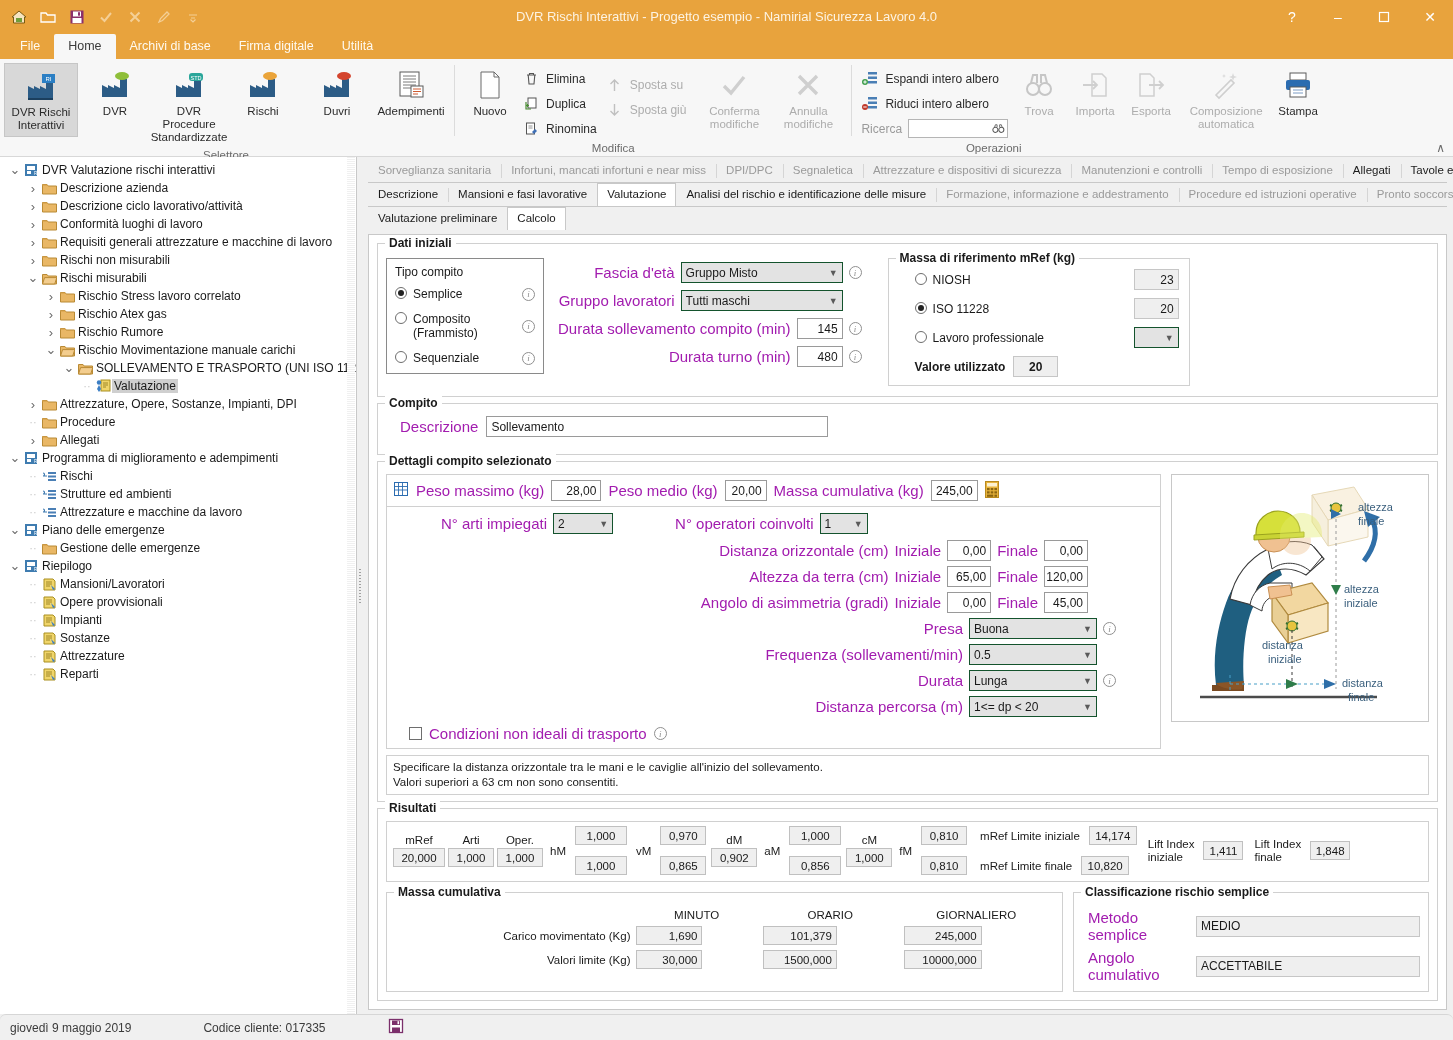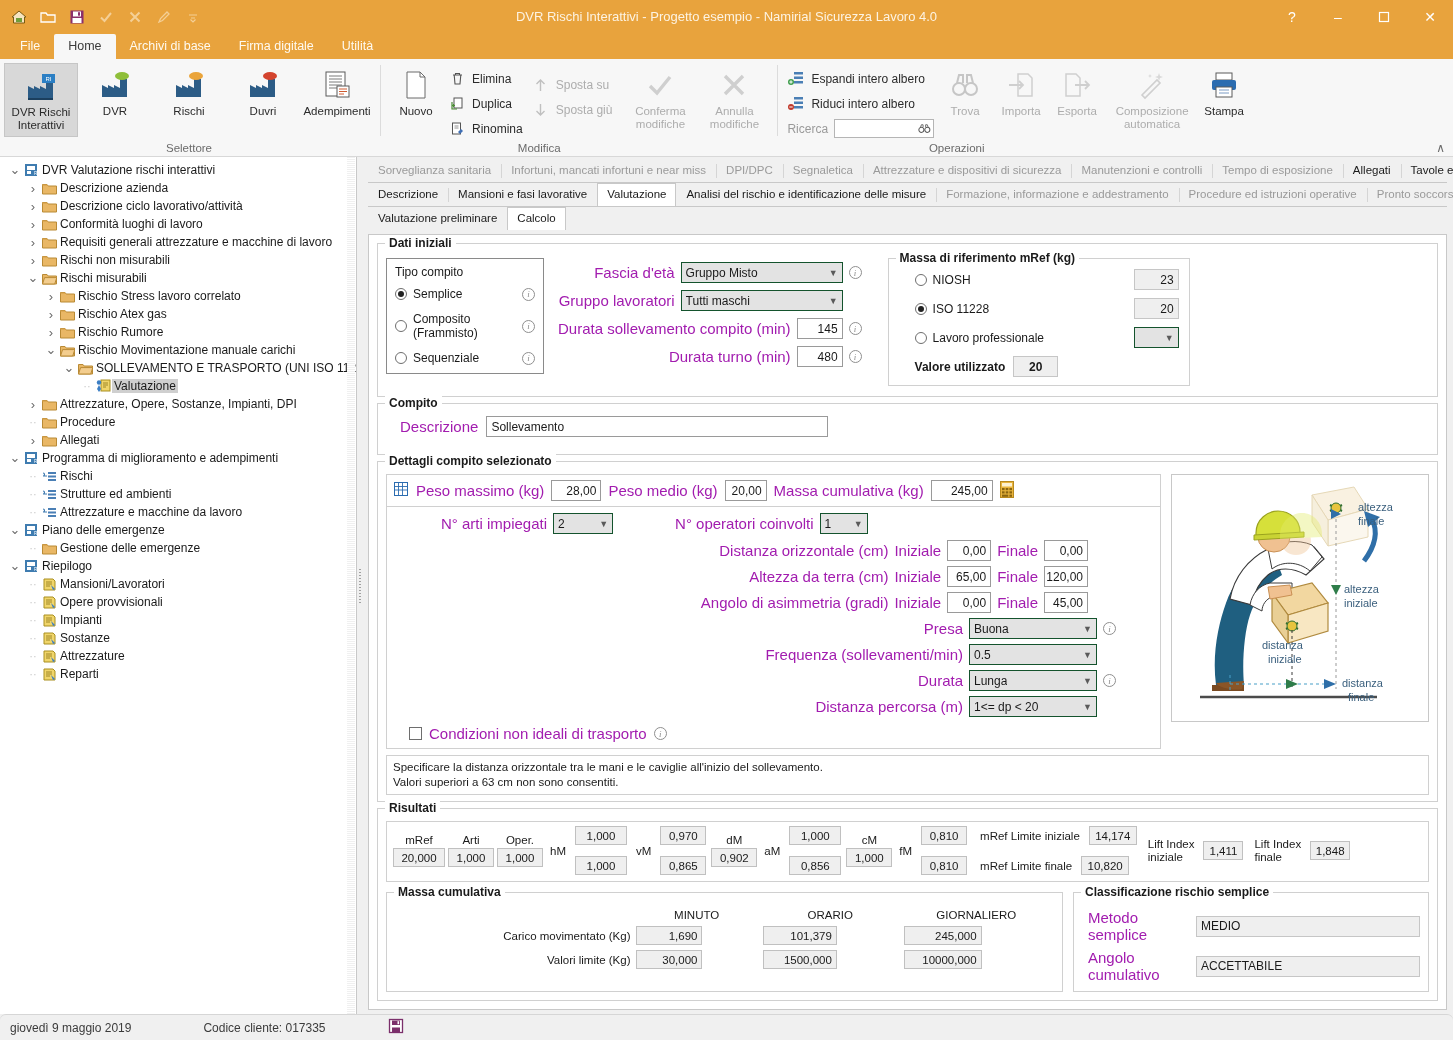--- a/index.html
+++ b/index.html
@@ -176,21 +176,21 @@
   .txt.ro { background: #efefef; border: 1px solid #c6c6c6; }
   .combo {
     height: 21px; border: 1px solid #14532d; background: #e3e3e3;
     font-size: 12px; padding: 0 4px; display: flex; align-items: center;
     justify-content: space-between; color: #1a1a1a;
   }
   .combo .cv { overflow: hidden; white-space: nowrap; }
   .combo .car { color: #5a5a5a; font-size: 9px; margin-left: 4px; }
   .combo.dis { color: #b0b0b0; background: #e3e3e3; }
 
-  .radio { display: flex; align-items: center; gap: 6px; font-size: 12px; }
+  .radio { display: flex; gap: 6px; font-size: 12px; }
   .rdot {
     width: 12px; height: 12px; border-radius: 50%; border: 1px solid #6e6e6e;
     background: #ffffff; display: flex; align-items: center; justify-content: center; flex: none;
   }
   .rdot.on::after { content: ""; width: 6px; height: 6px; border-radius: 50%; background: #222; }
   .chk {
     width: 13px; height: 13px; border: 1px solid #6e6e6e; background: #ffffff; flex: none;
   }
   .info {
     width: 13px; height: 13px; border-radius: 50%; border: 1px solid #8f8f8f;
@@ -312,20 +312,31 @@
               <path d="M5 28 V16 L11 19 V16 L17 19 V16 L23 19 V10 L30 10 V28 Z" fill="#2c5c86"></path>
               <ellipse cx="25" cy="7" rx="7" ry="4" fill="#8fbf3a"></ellipse>
             </svg>
           </div>
           <div class="lbl" style="white-space:pre-line">DVR</div>
         </div>
         <div class="bigbtn">
           <div class="ico">
             <svg width="36" height="32" viewBox="0 0 36 32">
               <path d="M5 28 V16 L11 19 V16 L17 19 V16 L23 19 V10 L30 10 V28 Z" fill="#2c5c86"></path>
+              <rect x="18" y="4" width="14" height="8" rx="3" fill="#2aa69a"></rect>
+              <text x="25" y="10.5" font-size="5.5" fill="#ffffff" text-anchor="middle" font-family="sans-serif">STD</text>
+            </svg>
+          </div>
+          <div class="lbl" style="white-space:pre-line">DVR Procedure
+Standardizzate</div>
+        </div>
+        <div class="bigbtn">
+          <div class="ico">
+            <svg width="36" height="32" viewBox="0 0 36 32">
+              <path d="M5 28 V16 L11 19 V16 L17 19 V16 L23 19 V10 L30 10 V28 Z" fill="#2c5c86"></path>
               <ellipse cx="25" cy="7" rx="7" ry="4" fill="#eaa43a"></ellipse>
             </svg>
           </div>
           <div class="lbl">Rischi</div>
         </div>
         <div class="bigbtn">
           <div class="ico">
             <svg width="36" height="32" viewBox="0 0 36 32">
               <path d="M5 28 V16 L11 19 V16 L17 19 V16 L23 19 V10 L30 10 V28 Z" fill="#2c5c86"></path>
               <ellipse cx="25" cy="7" rx="7" ry="4" fill="#d4442e"></ellipse>
@@ -1021,21 +1032,21 @@
                   <svg width="16" height="16" viewBox="0 0 16 16">
                       <rect x="1.5" y="1.5" width="13" height="13" fill="#fff" stroke="#2b6cb0"></rect>
                       <path d="M1.5 5.5 H14.5 M1.5 9 H14.5 M5.5 1.5 V14.5 M9.5 1.5 V14.5" stroke="#2b6cb0" stroke-width="0.9"></path>
                     </svg>
                 </span>
                 <span class="lbl">Peso massimo (kg)</span>
                 <span class="txt" style="width:50px">28,00</span>
                 <span class="lbl">Peso medio (kg)</span>
                 <span class="txt" style="width:42px">20,00</span>
                 <span class="lbl">Massa cumulativa (kg)</span>
-                <span class="txt" style="width:62px">245,00</span>
+                <span class="txt" style="width:47px">245,00</span>
                 <span>
                   <svg width="14" height="17" viewBox="0 0 14 17">
                       <rect x="0.5" y="0.5" width="13" height="16" fill="#e8b43c" stroke="#b98a1e"></rect>
                       <rect x="2" y="2" width="10" height="3.5" fill="#fdf1d0"></rect>
                       <g fill="#8a6510">
                         <rect x="2" y="7" width="2.6" height="2.2"></rect>
                         <rect x="5.7" y="7" width="2.6" height="2.2"></rect>
                         <rect x="9.4" y="7" width="2.6" height="2.2"></rect>
                         <rect x="2" y="10.3" width="2.6" height="2.2"></rect>
                         <rect x="5.7" y="10.3" width="2.6" height="2.2"></rect>

